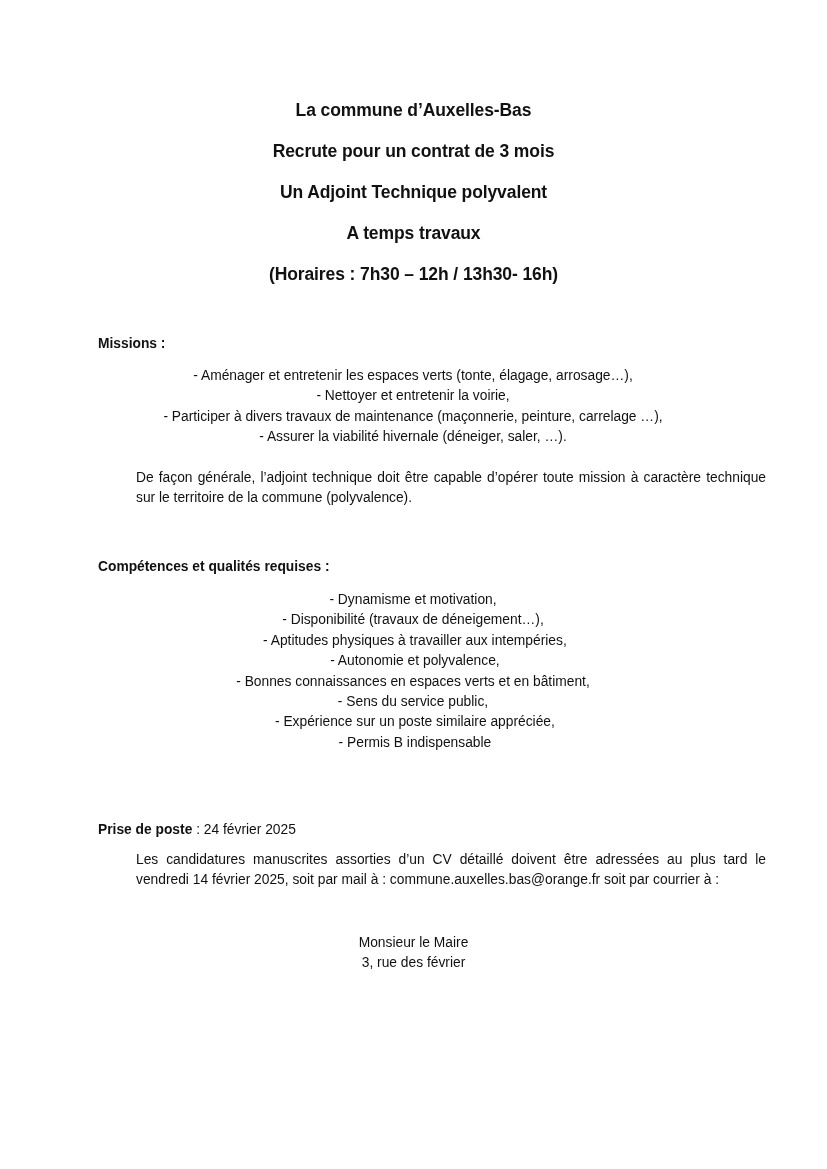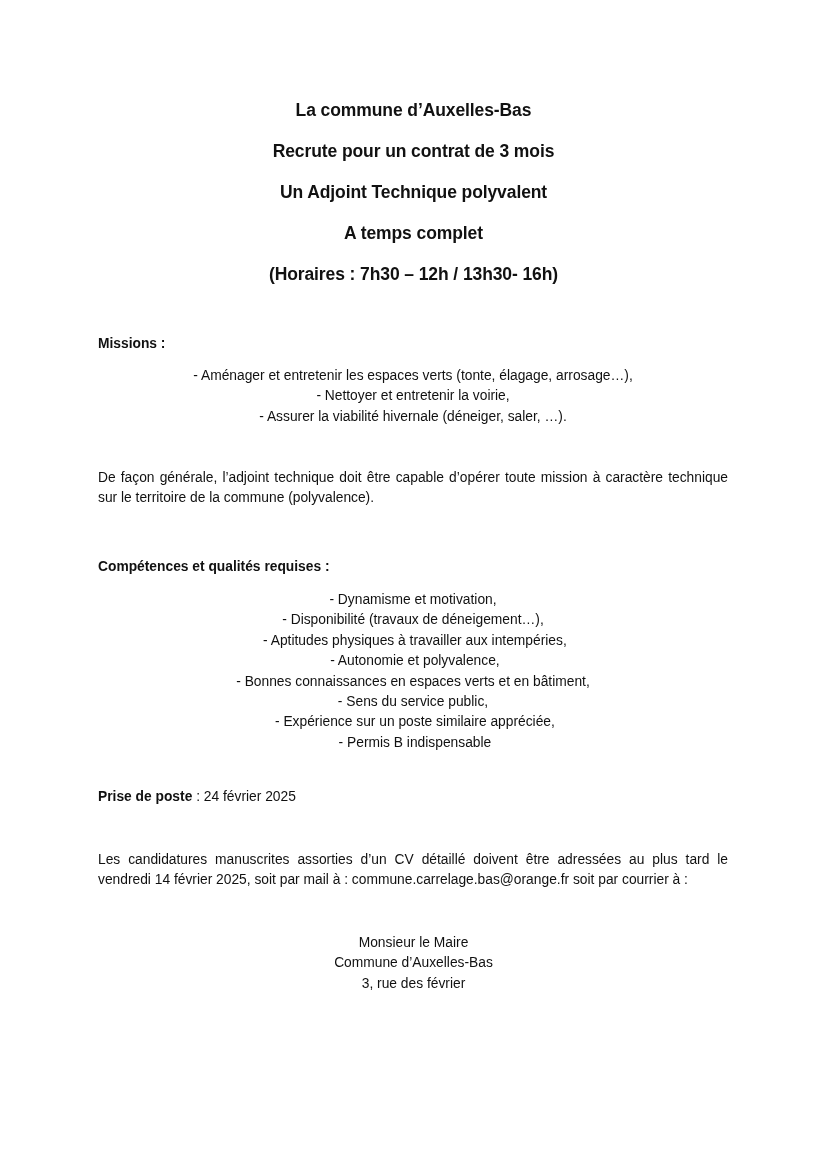--- a/index.html
+++ b/index.html
@@ -5,48 +5,49 @@
     html, body { margin: 0; padding: 0; background: #ffffff; }
     body { width: 827px; height: 1169px; position: relative; overflow: hidden;
            font-family: "Liberation Sans", sans-serif; color: #111111; }
     .page { position: absolute; left: 0; top: 0; width: 746px; height: 1169px; background: #fff; }
     .title-block { position: absolute; left: 0; top: 100px; width: 827px; text-align: center; }
     .title-line { font-weight: bold; font-size: 17.5px; line-height: 20px; height: 20px; margin: 0 0 21px 0; letter-spacing: -0.1px; }
     .section { position: absolute; left: 98px; width: 630px; font-size: 13.8px; line-height: 20.4px; }
     .heading { font-weight: bold; }
     .list { margin: 0; padding: 0; list-style: none; }
     .list li { white-space: nowrap; text-align: center; }
-    .justify { text-align: justify; }
+    .justify { text-align: justify; margin-left: 38px; }
     .address { position: absolute; left: 0; top: 933px; width: 827px; text-align: center; font-size: 13.8px; line-height: 20.4px; }
     #missions-heading { top: 334px; }
     #missions-list { top: 366px; }
     #general-para { top: 468px; }
     #skills-heading { top: 557px; }
     #skills-list { top: 590px; }
-    #start-date { top: 787px; }
+    #start-date { top: 820px; }
     #application-para { top: 850px; }
   </style>
 </head>
 <body>
 
 <div class="page">
 
   <div class="title-block">
     <div class="title-line">La commune d’Auxelles-Bas</div>
     <div class="title-line">Recrute pour un contrat de 3 mois</div>
     <div class="title-line">Un Adjoint Technique polyvalent</div>
-    <div class="title-line">A temps complet</div>
+    <div class="title-line">A temps travaux</div>
     <div class="title-line">(Horaires : 7h30 – 12h / 13h30- 16h)</div>
   </div>
 
   <div class="section heading" id="missions-heading">Missions :</div>
 
   <ul class="section list" id="missions-list">
     <li>- Aménager et entretenir les espaces verts (tonte, élagage, arrosage…),</li>
     <li>- Nettoyer et entretenir la voirie,</li>
+    <li>- Participer à divers travaux de maintenance (maçonnerie, peinture, carrelage …),</li>
     <li>- Assurer la viabilité hivernale (déneiger, saler, …).</li>
   </ul>
 
   <div class="section justify" id="general-para">De façon générale, l’adjoint technique doit être capable d’opérer toute mission à caractère technique sur le territoire de la commune (polyvalence).</div>
 
   <div class="section heading" id="skills-heading">Compétences et qualités requises :</div>
 
   <ul class="section list" id="skills-list">
     <li style="white-space:pre;">- Dynamisme et motivation,</li>
     <li style="white-space:pre;">- Disponibilité (travaux de déneigement…),</li>
@@ -56,22 +57,21 @@
     <li style="white-space:pre;">- Sens du service public,</li>
     <li style="white-space:pre;"> - Expérience sur un poste similaire appréciée,</li>
     <li style="white-space:pre;"> - Permis B indispensable</li>
   </ul>
 
   <div class="section" id="start-date">
     <span class="heading">Prise de poste</span><span> : 24 février 2025</span>
   </div>
 
   <div class="section justify" id="application-para">
-    <span>Les candidatures manuscrites assorties d’un CV détaillé doivent être adressées au plus tard le vendredi 14 février 2025, soit par mail à : </span><span>commune.carrelage.bas@orange.fr</span><span> soit par courrier à :</span>
+    <span>Les candidatures manuscrites assorties d’un CV détaillé doivent être adressées au plus tard le vendredi 14 février 2025, soit par mail à : </span><span>commune.auxelles.bas@orange.fr</span><span> soit par courrier à :</span>
   </div>
 
   <div class="address">
     <div>Monsieur le Maire</div>
-    <div>Commune d’Auxelles-Bas</div>
     <div>3, rue des février</div>
   </div>
 
 </div>
 
 </body></html>

